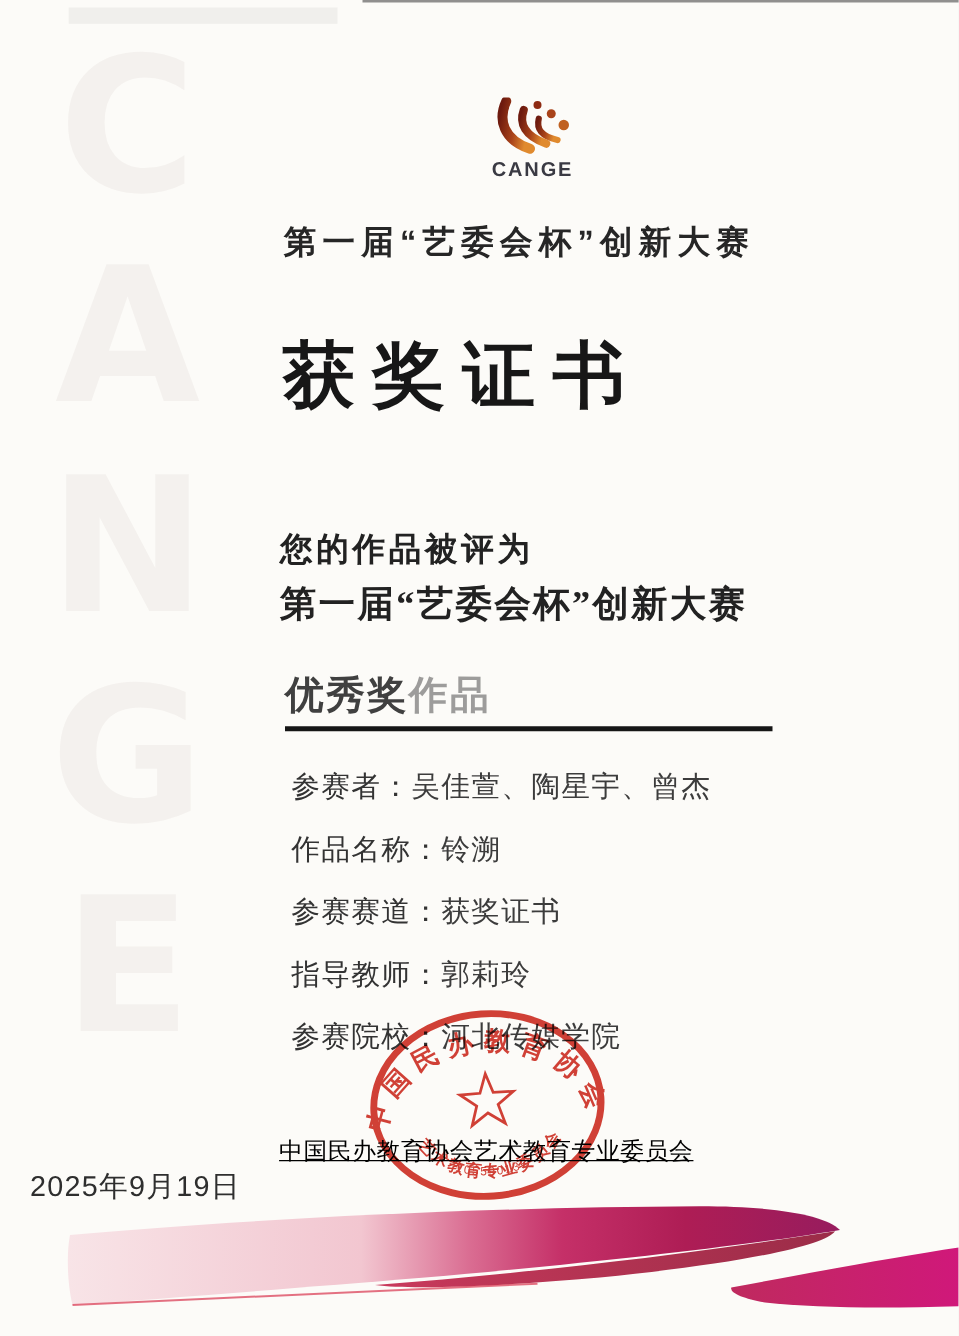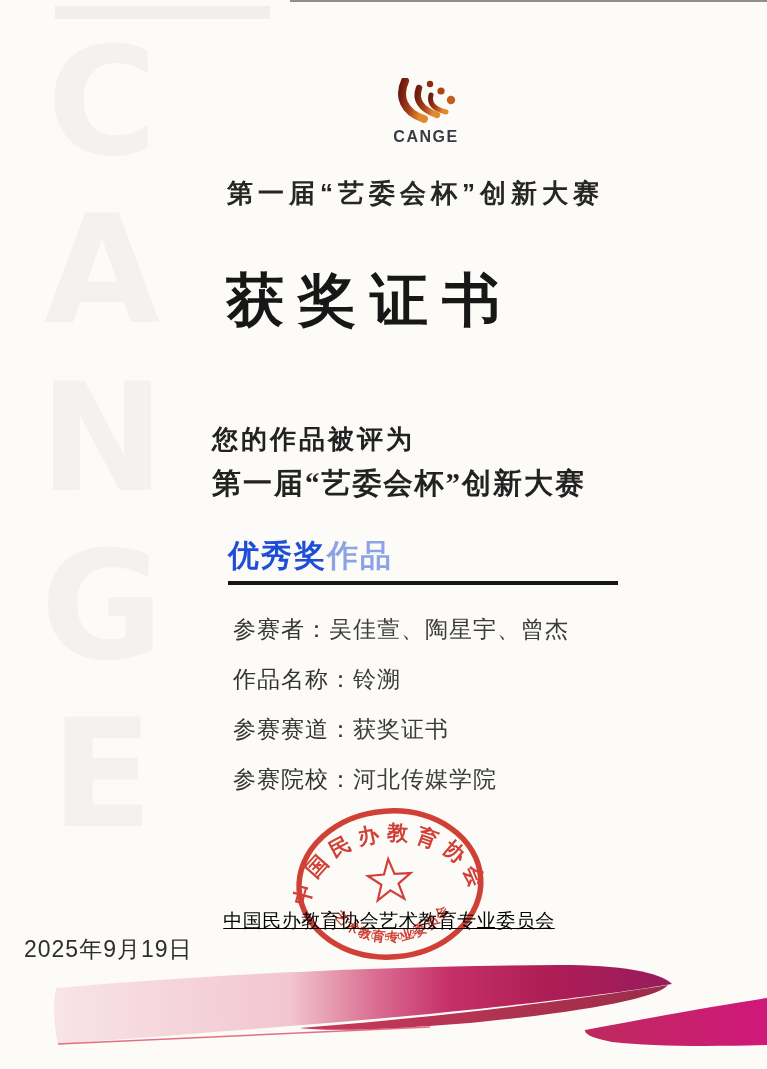--- a/index.html
+++ b/index.html
@@ -30,30 +30,30 @@
     font-size:26px;font-weight:bold;letter-spacing:5px;color:#262626;
     white-space:nowrap;
   }
   .cert-title{
     position:absolute;left:226px;top:262px;
     font-family:"Liberation Serif","DejaVu Serif",serif;
     font-size:58px;font-weight:bold;letter-spacing:14px;color:#171717;
     white-space:nowrap;
   }
   .statement{
-    position:absolute;left:212px;top:422px;
+    position:absolute;left:224px;top:422px;
     font-family:"Liberation Serif","DejaVu Serif",serif;
     font-weight:bold;color:#222;white-space:nowrap;
   }
   .statement .line1{font-size:26px;letter-spacing:3px;}
   .statement .line2{font-size:29px;letter-spacing:2px;margin-top:7px;}
   .award-line{
     position:absolute;left:228px;top:535px;
     font-family:"Liberation Serif","DejaVu Serif",serif;
-    font-size:31px;font-weight:bold;letter-spacing:2px;color:#1d4ed8;
+    font-size:31px;font-weight:bold;letter-spacing:2px;color:#404040;
     white-space:nowrap;
   }
   .award-line .faded{opacity:.5;}
   .award-underline{position:absolute;left:228px;top:581px;width:390px;height:4px;background:#161616;}
   
   .fields{position:absolute;left:233px;top:614px;}
   .field-row{font-size:23px;color:#3a3a3a;margin-bottom:19px;white-space:nowrap;letter-spacing:1px;}
   .field-row .label{color:#333;text-align:center;}
   .field-row .value{color:#3c3c3c;}
   
@@ -116,20 +116,21 @@
     <div class="line2">第一届“艺委会杯”创新大赛</div>
   </div>
 
   <div class="award-line"><span>优秀奖</span><span class="faded">作品</span></div>
   <div class="award-underline"></div>
 
   <div class="fields">
     <div class="field-row"><span class="label">参赛者：</span><span class="value">吴佳萱、陶星宇、曾杰</span></div>
     <div class="field-row"><span class="label">作品名称：</span><span class="value">铃溯</span></div>
     <div class="field-row"><span class="label">参赛赛道：</span><span class="value">获奖证书</span></div>
+    <div class="field-row"><span class="label">指导教师：</span><span class="value">郭莉玲</span></div>
     <div class="field-row"><span class="label">参赛院校：</span><span class="value">河北传媒学院</span></div>
   </div>
 
   <div class="seal">
     <svg width="196" height="162" viewBox="0 0 196 162">
       <defs>
         <path id="sealTop" d="M 16,100 A 82,64 0 1 1 180,100" fill="none"></path>
         <path id="sealInner" d="M 38,103 A 63,50 0 0 0 158,102" fill="none"></path>
         <path id="sealCode" d="M 55,122 A 50,28 0 0 0 142,122" fill="none"></path>
       </defs>

